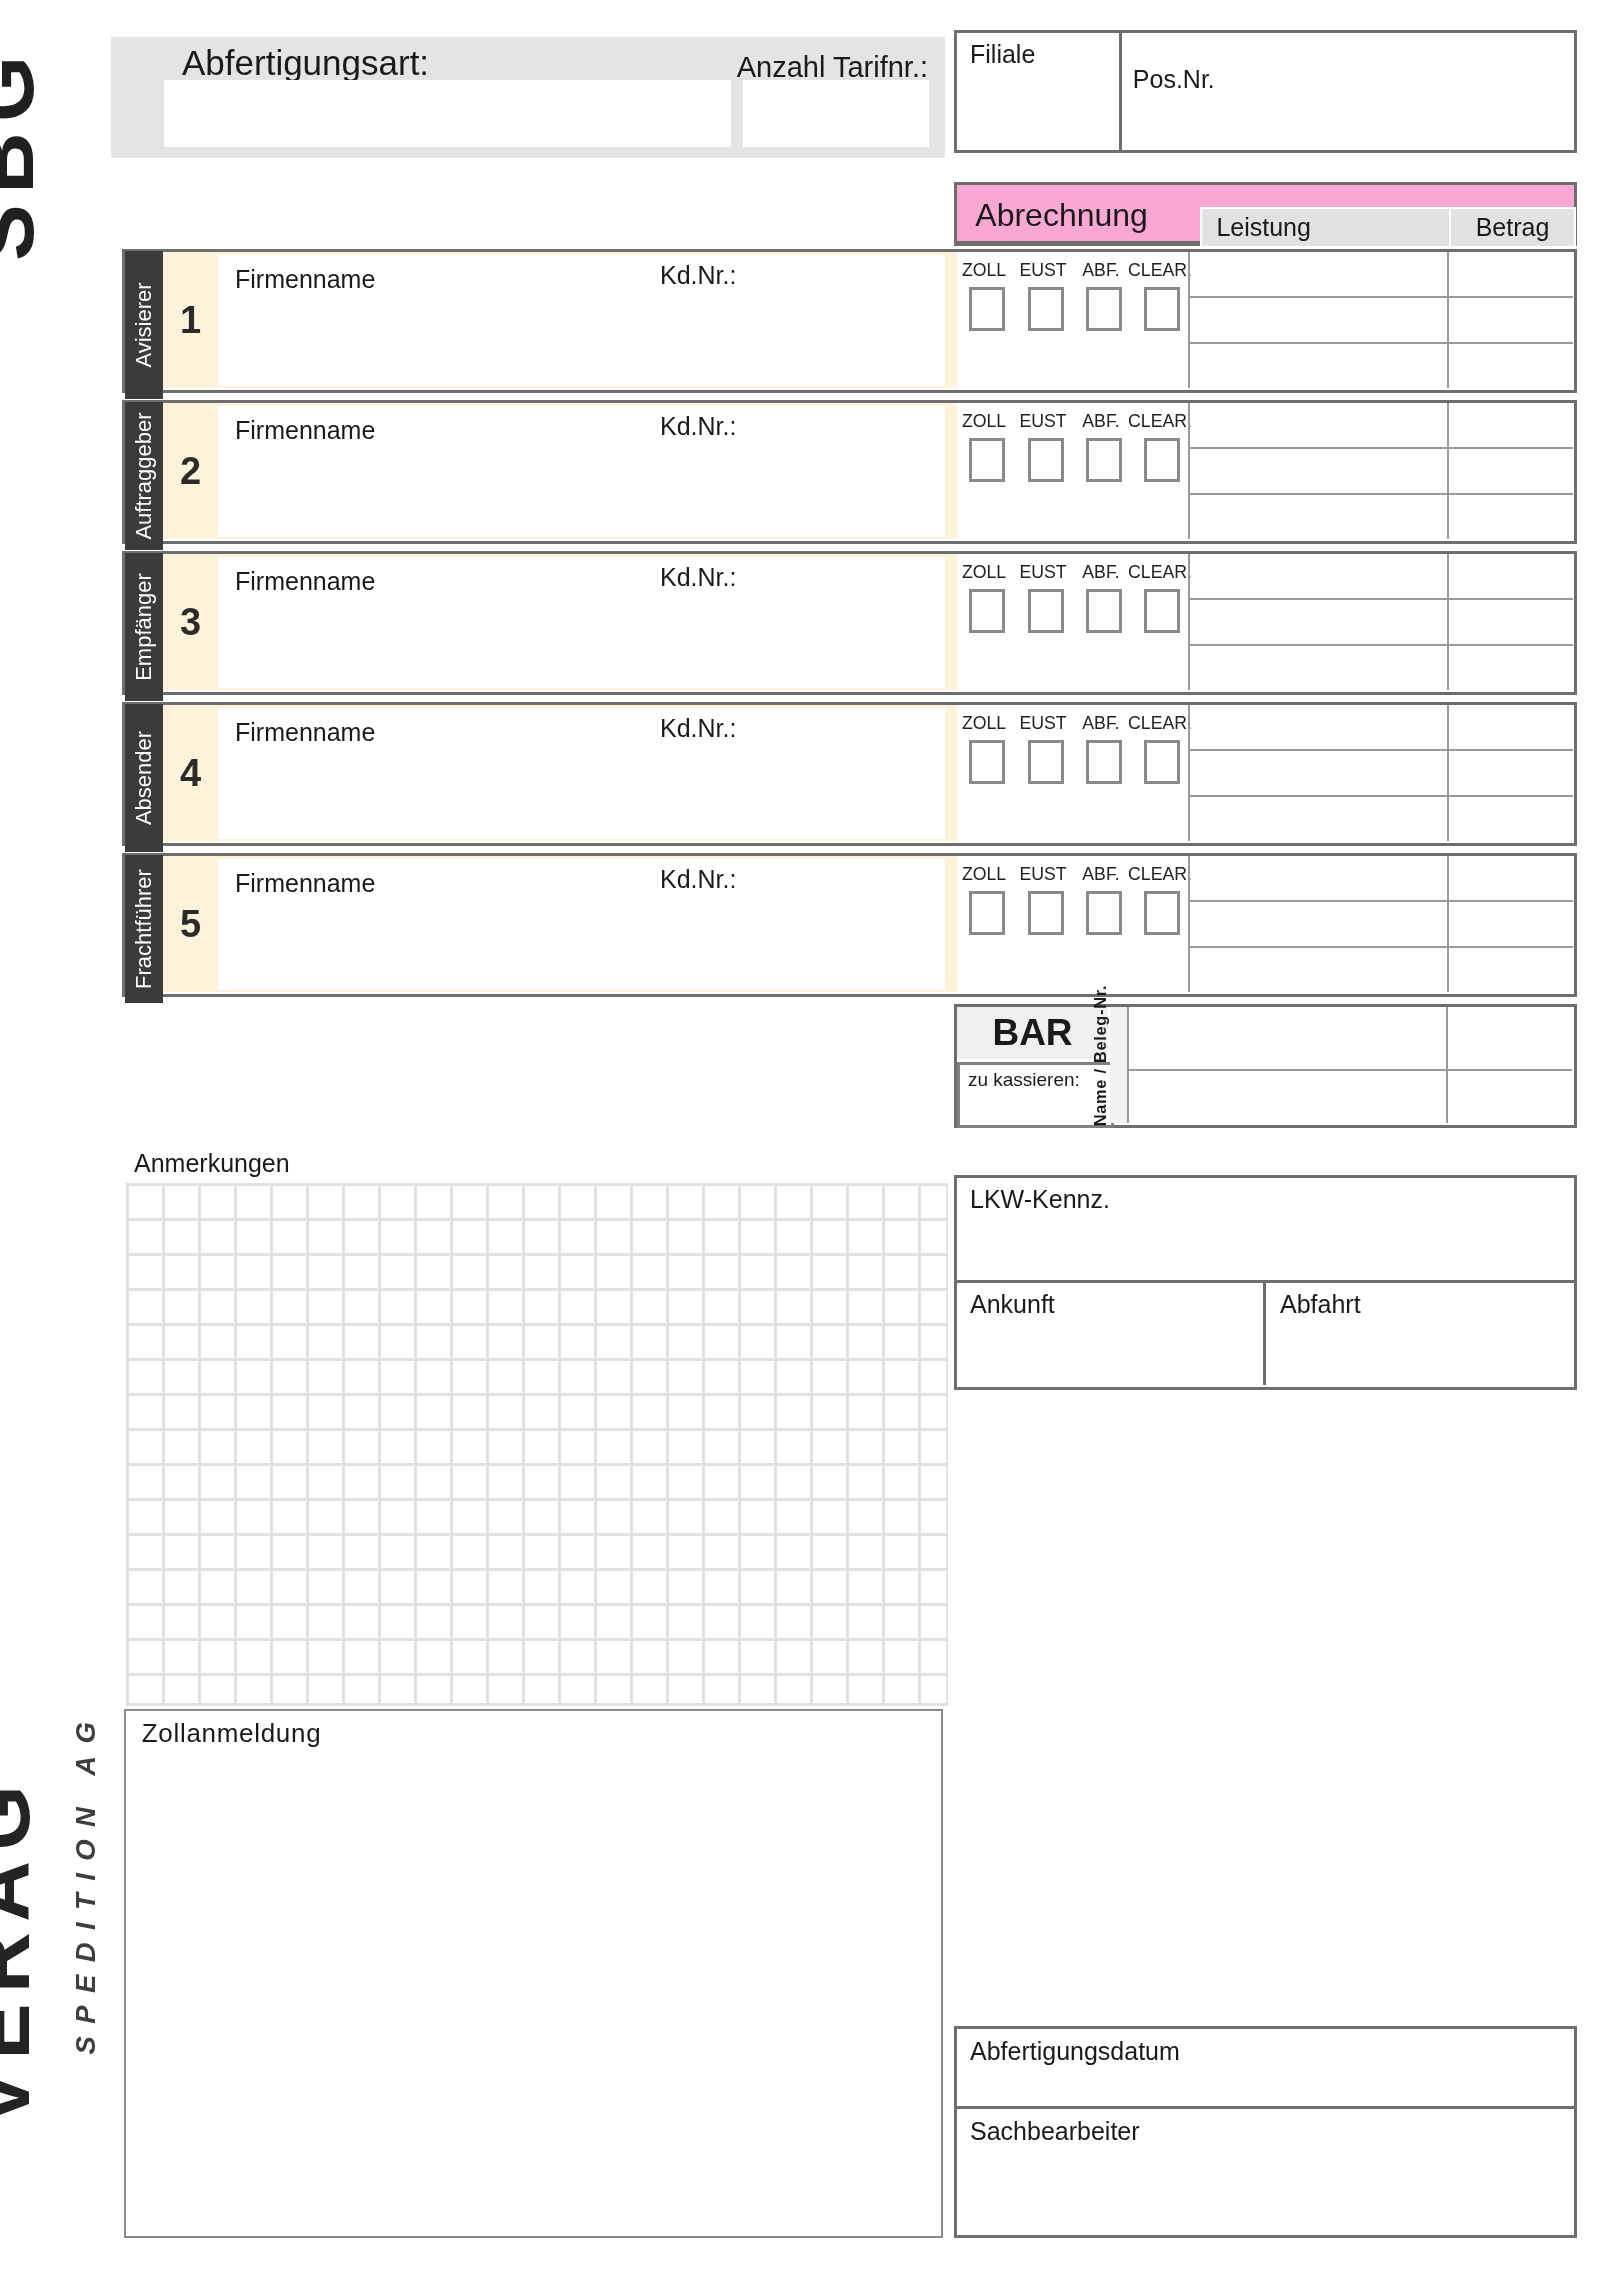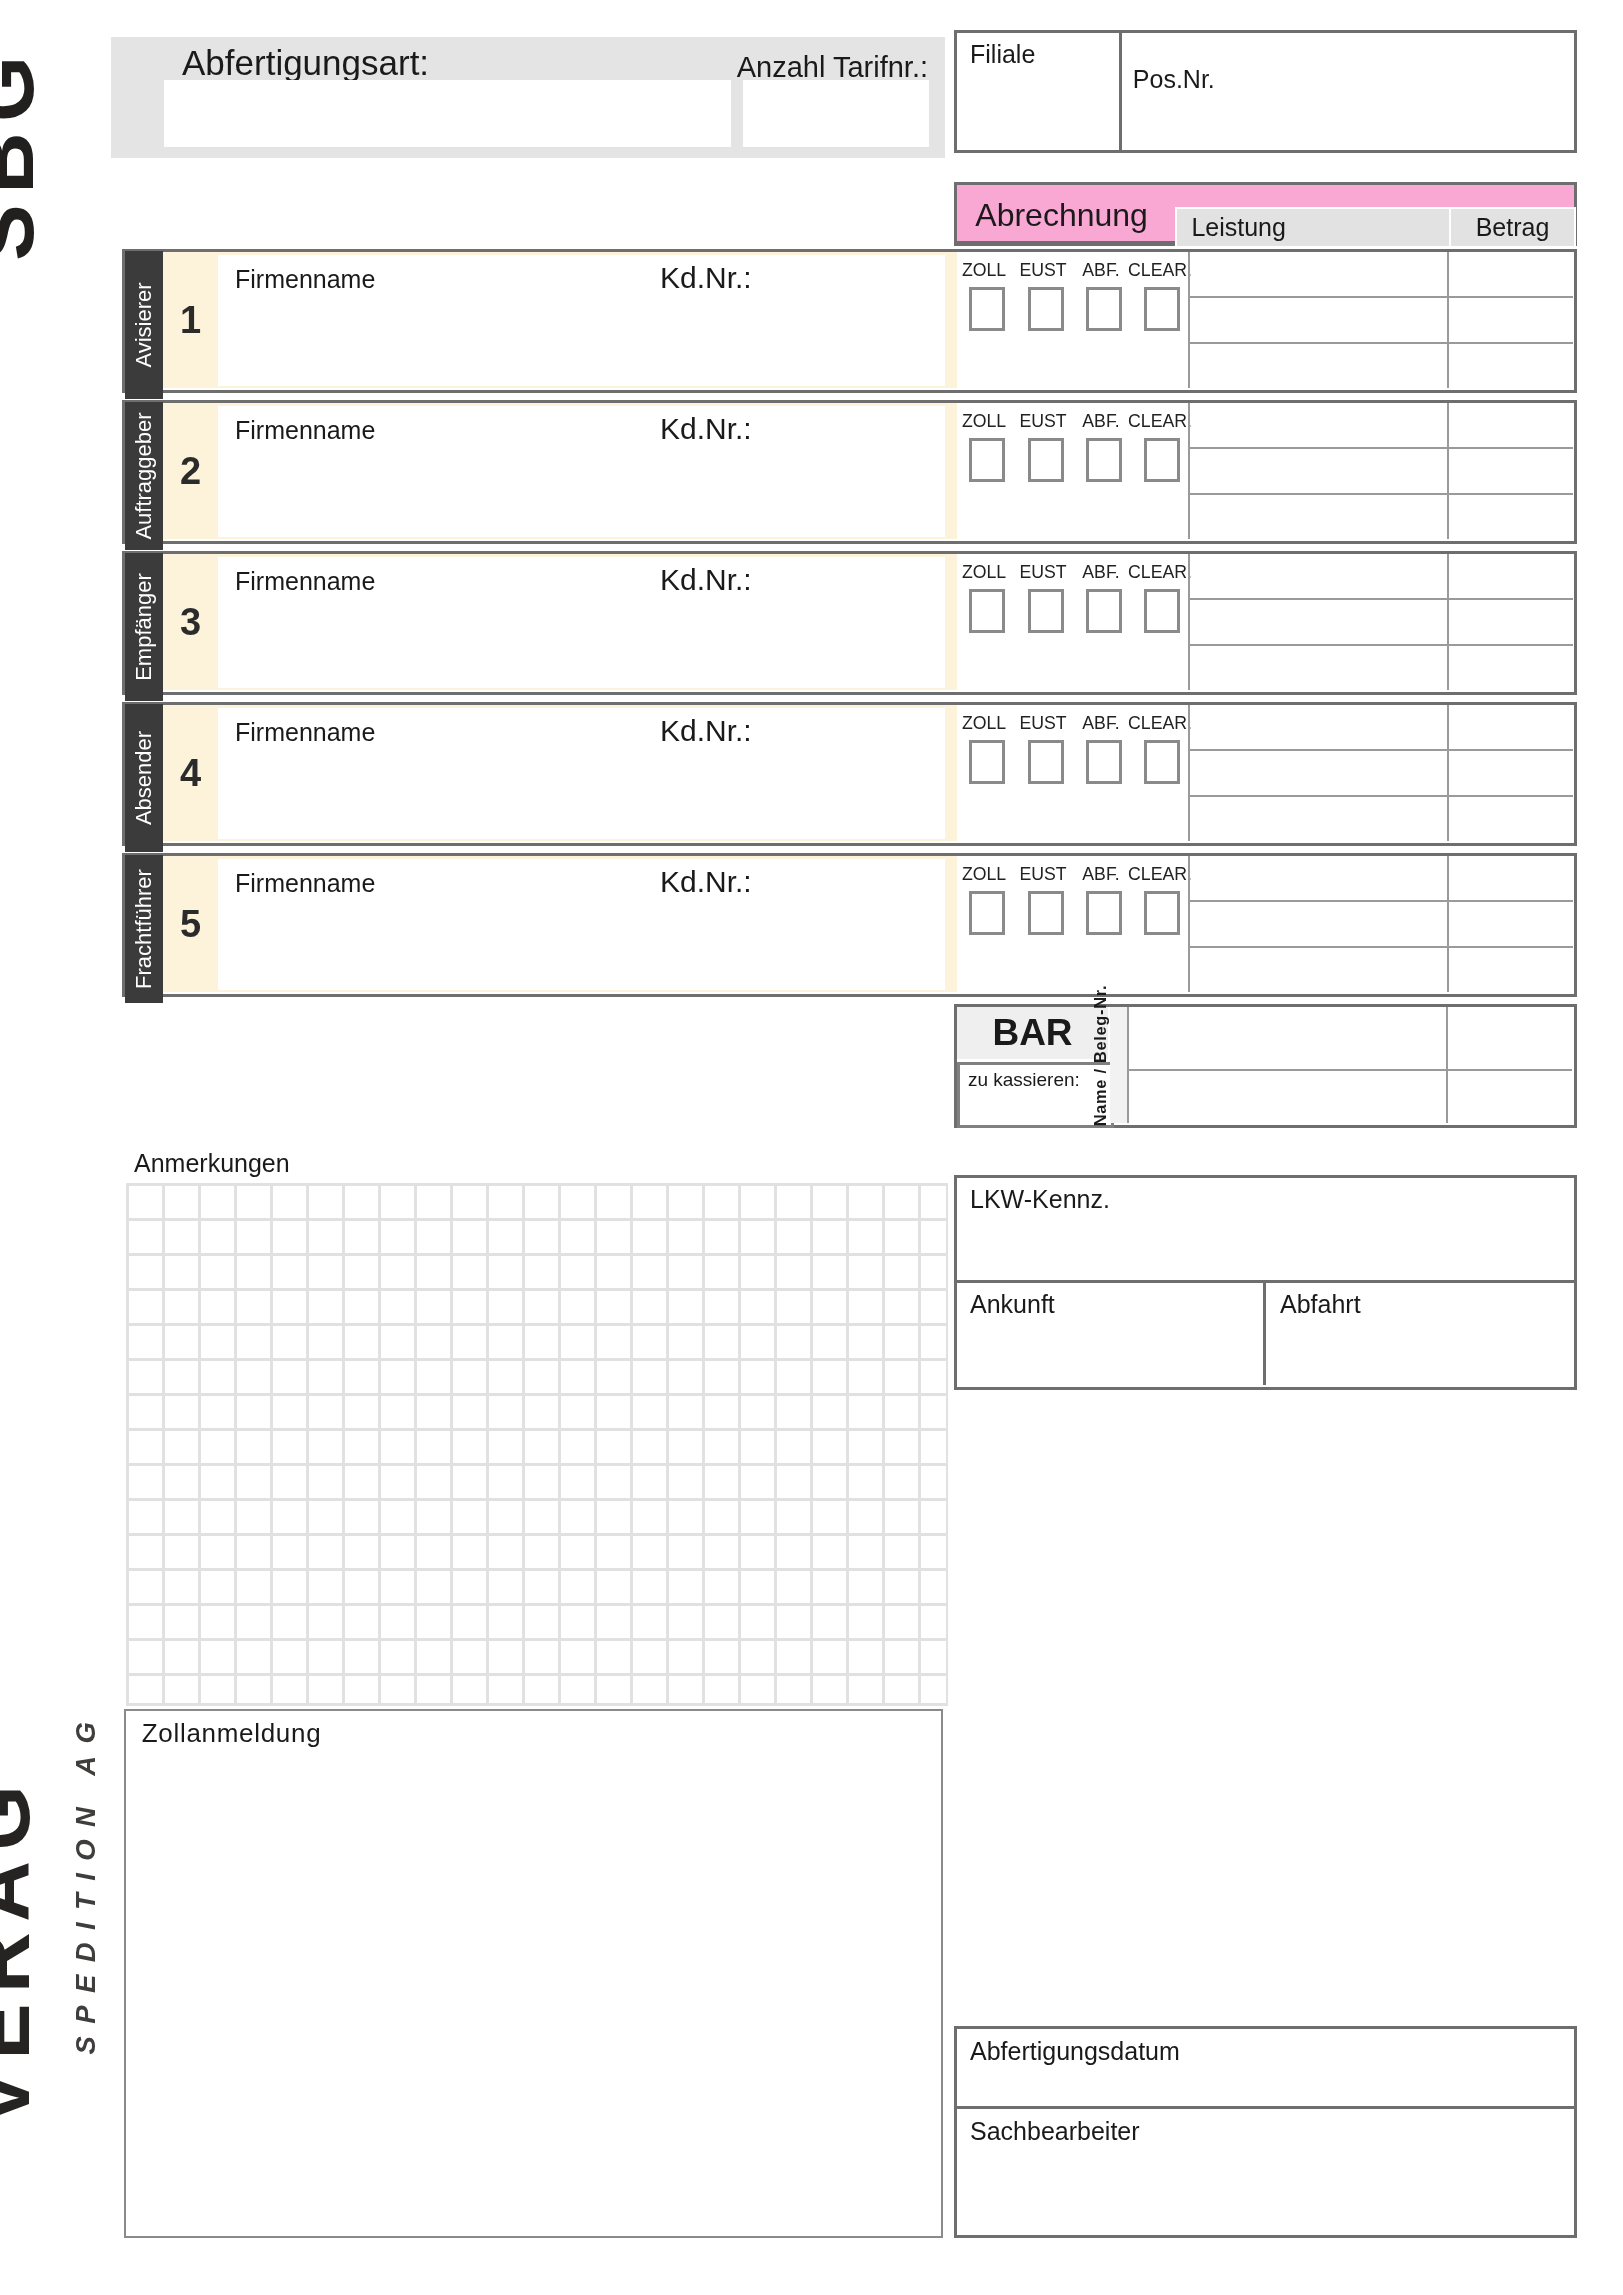--- a/index.html
+++ b/index.html
@@ -28,35 +28,35 @@
   .filiale{left:954px;top:30px;width:623px;height:123px;background:#fff;border:3.9px solid #6e6e6e;}
   .filiale .divider{position:absolute;left:162px;top:0;width:3.3px;height:100%;background:#6e6e6e;}
   .cell-label{position:absolute;font-size:25px;}
 
   
   .abrech{left:954px;top:182px;width:623px;height:64px;background:#f9a8d4;
           border:3.9px solid #6e6e6e;border-bottom:5.9px solid #6e6e6e;}
   .abrech-title{position:absolute;left:18.3px;top:11.8px;font-size:32px;}
   .subhdr{position:absolute;top:22px;height:37px;background:#e2e2e2;border:2px solid #ffffff;
           font-size:25px;display:flex;align-items:center;}
-  .subhdr.leistung{left:218px;width:259px;padding-left:14.4px;}
+  .subhdr.leistung{left:243px;width:259px;padding-left:14.4px;}
   .subhdr.betrag{left:492px;width:123px;justify-content:center;}
 
   
   .party{position:absolute;left:122px;width:1455px;height:144px;box-sizing:border-box;
          border:3.9px solid #6e6e6e;background:#fff;}
   .p-cream{position:absolute;left:38px;top:0;width:794px;height:136px;background:#fcf3da;}
   .p-strip{position:absolute;left:0;top:-1.3px;width:38px;height:148px;background:#3b3b3b;
            display:flex;align-items:center;justify-content:center;z-index:2;}
   .p-strip span{transform:rotate(-90deg);white-space:nowrap;color:#ffffff;font-size:22px;}
   .p-num{position:absolute;left:38px;top:0;width:55px;height:136px;display:flex;
          align-items:center;justify-content:center;font-size:38px;font-weight:bold;color:#2b2b2b;}
   .p-input{position:absolute;left:93px;top:2.6px;width:727px;height:131px;background:#ffffff;}
   .p-fn{position:absolute;left:17px;top:10px;font-size:25px;}
-  .p-kd{position:absolute;left:442px;top:6.5px;font-size:30px;}
+  .p-kd{position:absolute;left:442px;top:6.5px;font-size:25px;}
   .cb-label{position:absolute;top:7.9px;width:72px;text-align:center;font-size:17.7px;color:#222;}
   .cb-box{position:absolute;top:35px;width:30px;height:38px;border:3.3px solid #8a8a8a;background:#fff;}
   .vline{position:absolute;top:0;width:2px;height:136px;background:#9a9a9a;}
   .hline{position:absolute;left:1063px;width:385px;height:2px;background:#9a9a9a;}
   .cellcol{position:absolute;top:0;height:136px;}
   .cellcol > div{width:100%;height:45px;}
 
   
   .bar{left:954px;top:1004px;width:623px;height:124px;background:#fff;border:3.9px solid #6e6e6e;}
   .bar-title{position:absolute;left:0;top:0;width:151px;height:52px;background:#efefef;

